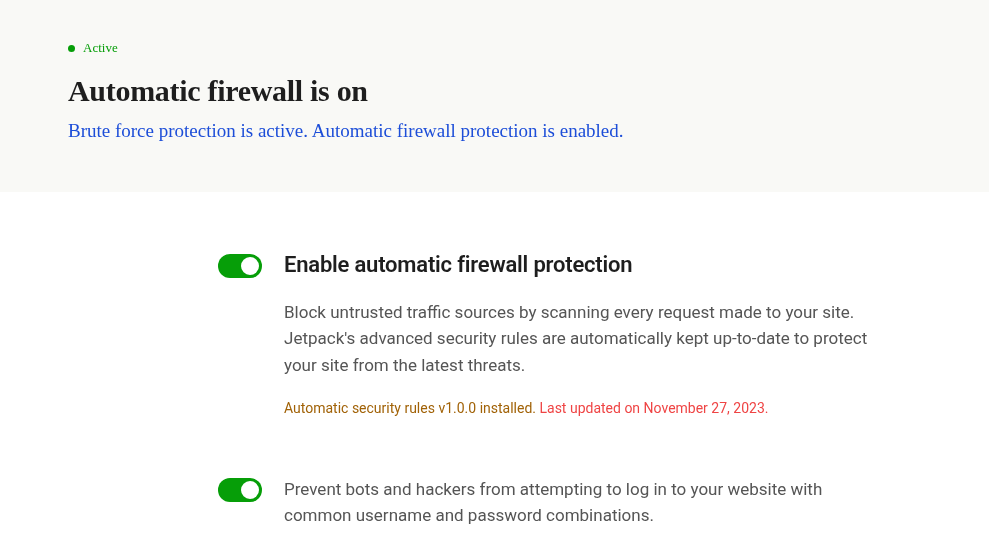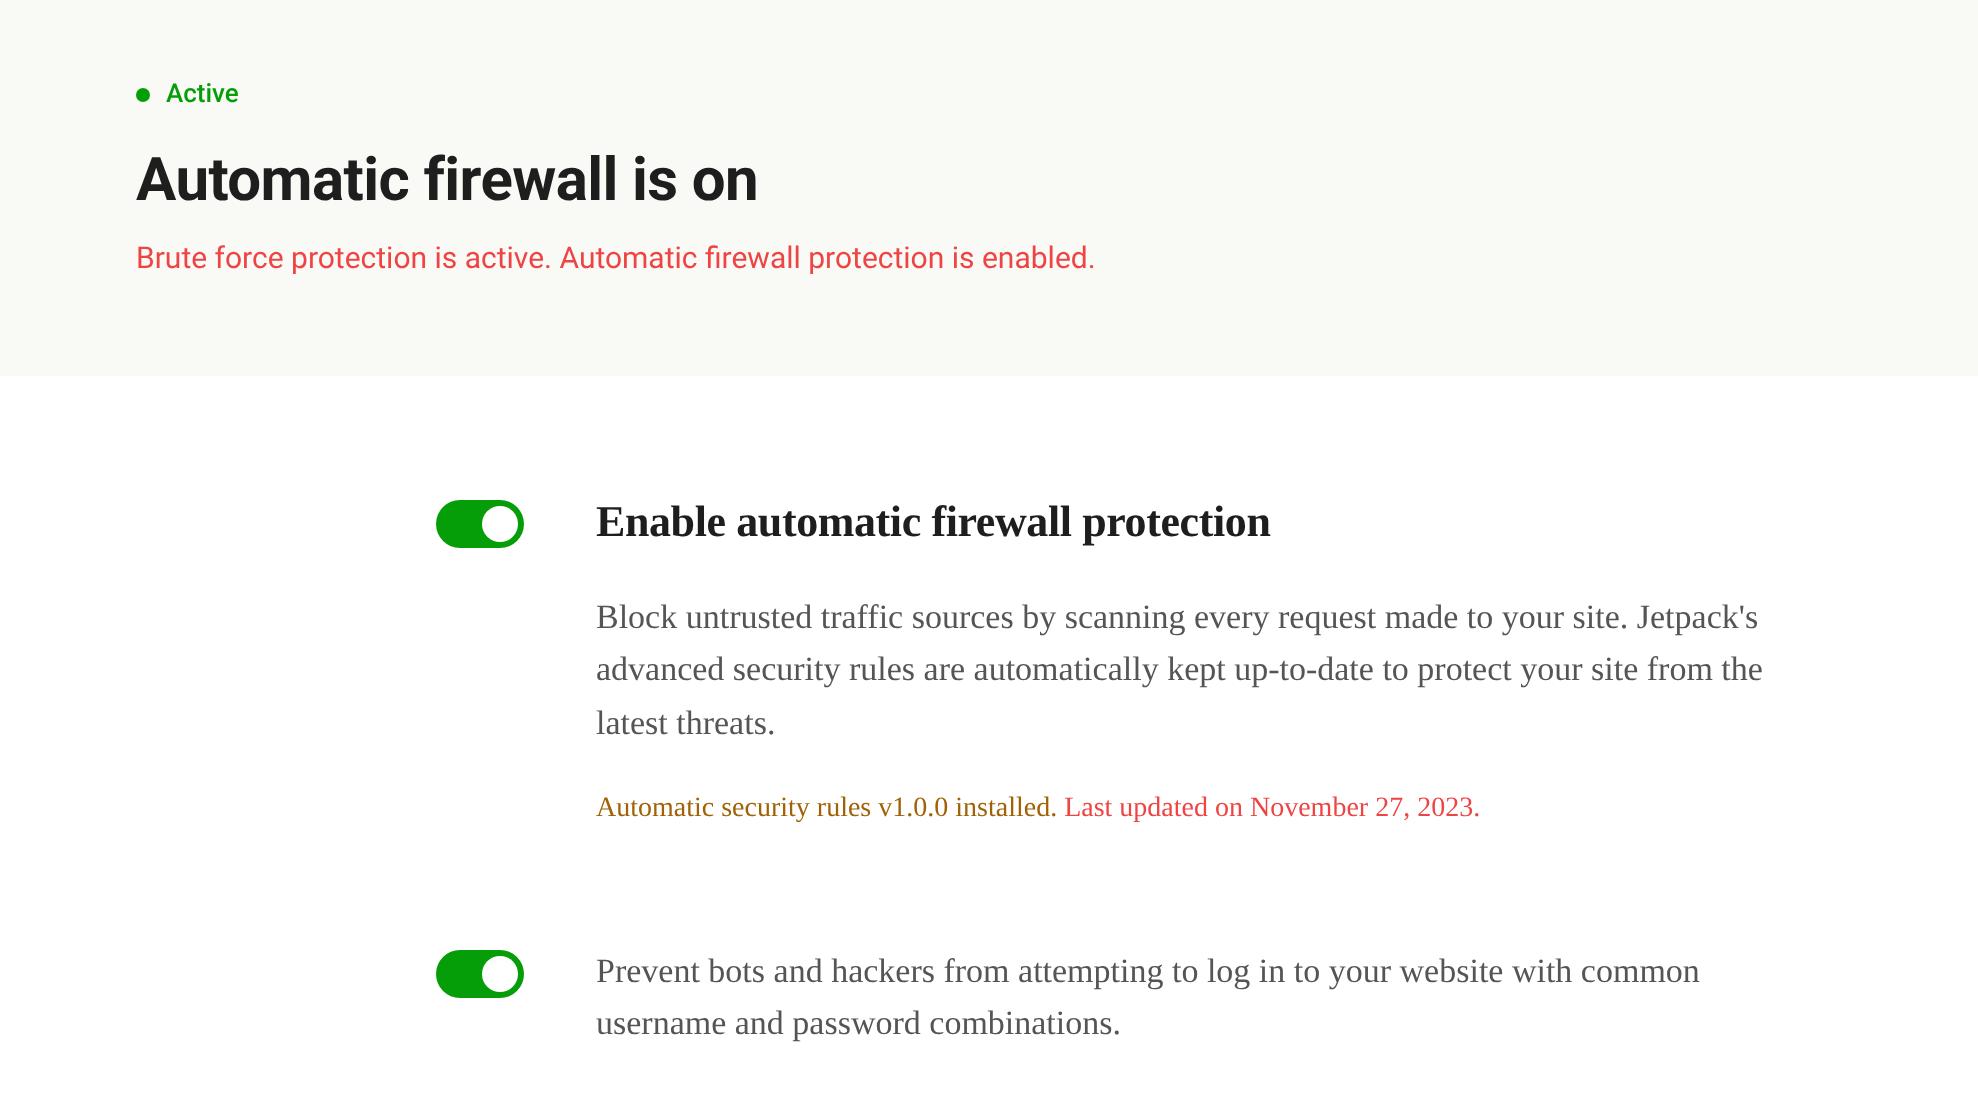--- a/index.html
+++ b/index.html
@@ -9,20 +9,21 @@
     }
     body {
       font-family: -apple-system, BlinkMacSystemFont, "Segoe UI", Roboto, "Helvetica Neue", Arial, sans-serif;
       width: 989px;
       background: #ffffff;
       color: #1e1e1e;
     }
     .header-section {
       background: #f9f9f6;
       padding: 40px 68px 50px 68px;
+      font-family: Liberation Serif, serif;
     }
     .status-row {
       display: flex;
       align-items: center;
       gap: 8px;
       margin-bottom: 18px;
     }
     .status-dot {
       width: 7px;
       height: 7px;
@@ -35,32 +36,31 @@
       font-weight: 500;
     }
     .main-title {
       font-size: 30px;
       font-weight: 700;
       color: #1e1e1e;
       margin-bottom: 12px;
       letter-spacing: -0.3px;
     }
     .subtitle {
-      font-size: 15px;
-      color: #ef4444;
+      font-size: 19px;
+      color: #1d4ed8;
     }
     .settings-section {
       padding: 60px 68px 40px 68px;
     }
     .setting-block {
       display: flex;
-      gap: 36px;
+      gap: 22px;
       margin-bottom: 60px;
       padding-left: 150px;
-      font-family: Liberation Serif, serif;
     }
     .toggle {
       flex-shrink: 0;
       width: 44px;
       height: 24px;
       background: #069e08;
       border-radius: 999px;
       position: relative;
       cursor: pointer;
       margin-top: 2px;

